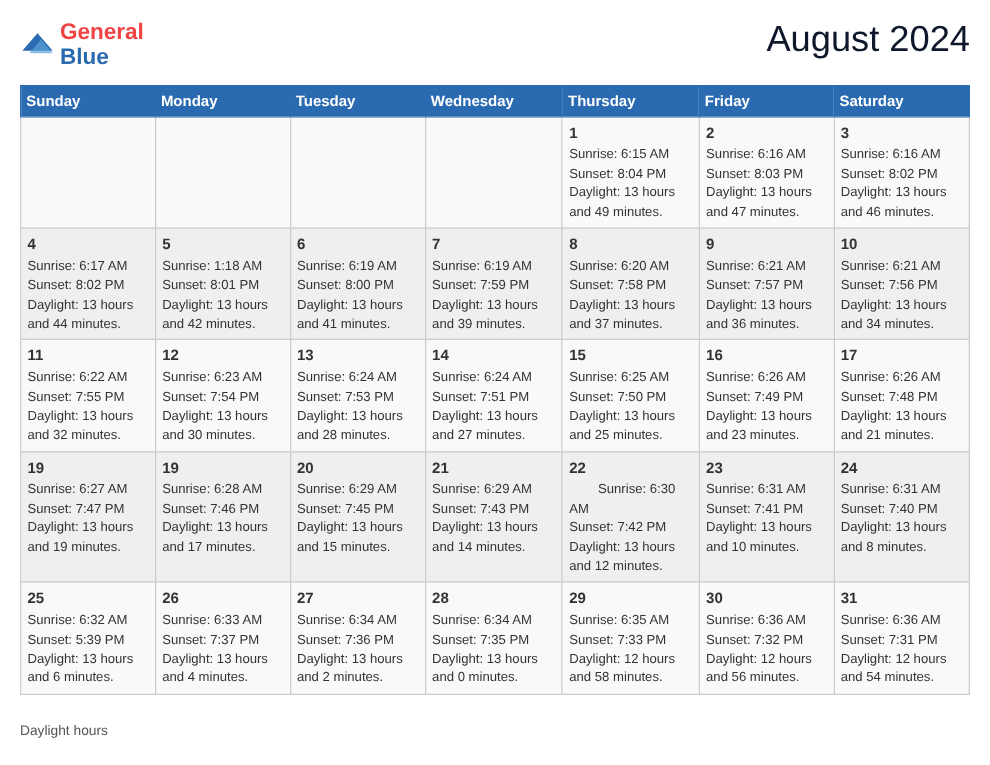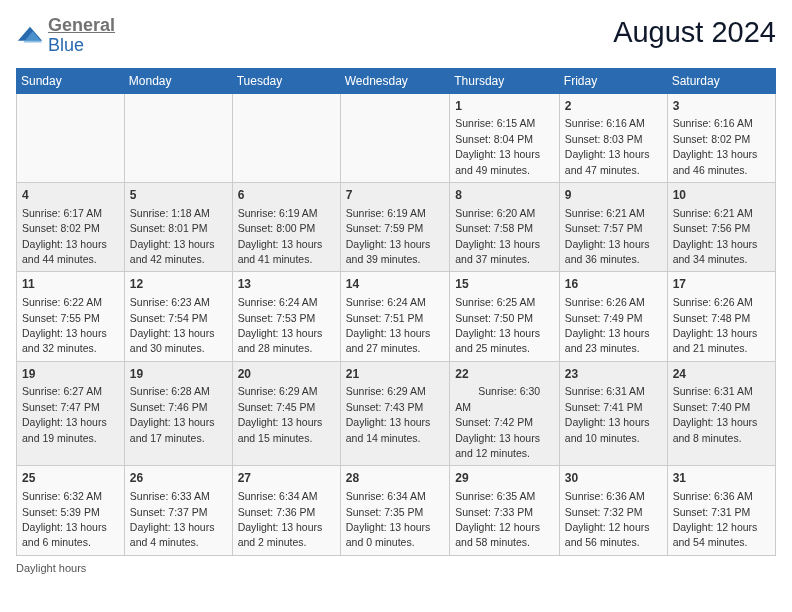--- a/index.html
+++ b/index.html
@@ -22,26 +22,25 @@
       gap: 4px;
     }
     .logo-text {
       display: flex;
       flex-direction: column;
       line-height: 1.1;
     }
     .logo-general {
       font-size: 18px;
       font-weight: bold;
-      color: #737373;
-      text-decoration: underline;
+      color: #ef4444;
     }
     .logo-blue {
       font-size: 18px;
-      font-weight: normal;
+      font-weight: bold;
       color: #2a6ab0;
     }
     .logo-icon {
       width: 28px;
       height: 28px;
     }
     .title-block {
       text-align: right;
     }
     .month-title {
@@ -57,21 +56,21 @@
       width: 100%;
       border-collapse: collapse;
       font-size: 11px;
     }
     .calendar-table thead tr th {
       background: #2a6ab0;
       color: #fff;
       padding: 5px 4px;
       text-align: left;
       font-size: 12px;
-      font-weight: normal;
+      font-weight: bold;
       border: 1px solid #2a6ab0;
     }
     .calendar-table tbody tr td {
       border: 1px solid #ccc;
       vertical-align: top;
       padding: 4px 5px;
       min-height: 80px;
       height: 88px;
       width: 113px;
       color: #333;
@@ -91,21 +90,21 @@
       margin-bottom: 2px;
     }
     .day-info {
       font-size: 10.5px;
       color: #333;
     }
     .empty-cell {
       background: #f9f9f9;
     }
     .footer {
-      margin-top: 6px;
+      margin-top: 23px;
       font-size: 11px;
       color: #555;
     }
   </style>
 </head>
 <body>
 
 <div class="header">
   <div class="logo">
     <svg class="logo-icon" viewBox="0 0 30 30" xmlns="http://www.w3.org/2000/svg">

